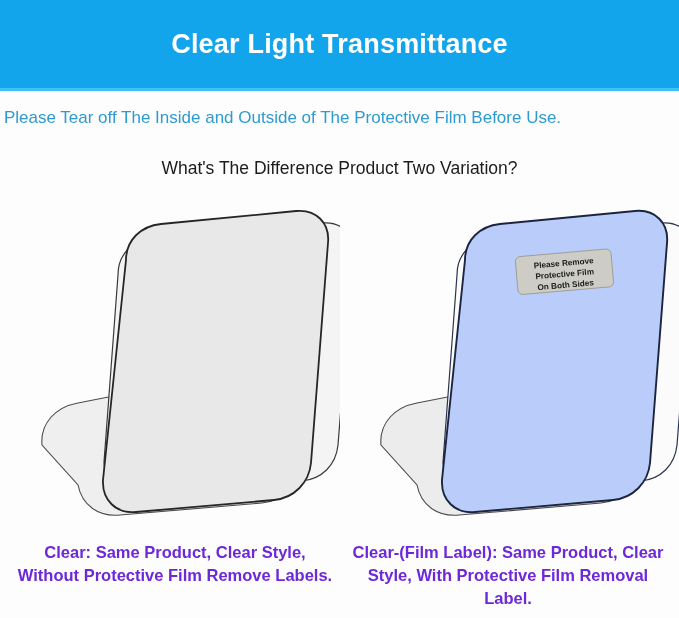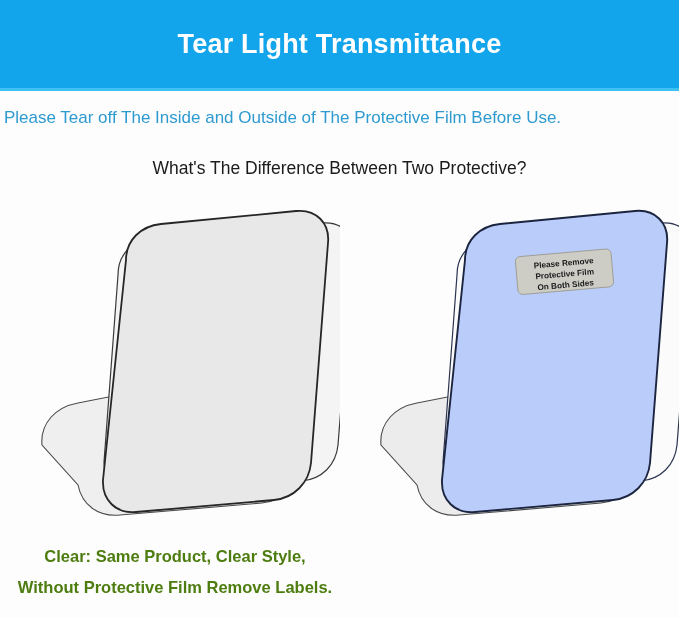--- a/index.html
+++ b/index.html
@@ -100,48 +100,48 @@
   .captions {
     position: absolute;
     left: 0;
     top: 541px;
     width: 679px;
     height: 77px;
   }
   .caption {
     position: absolute;
     top: 0;
-    color: #4d7c0f;
+    color: #6d28d9;
     font-size: 16.5px;
     font-weight: bold;
-    line-height: 31px;
+    line-height: 23px;
     text-align: center;
   }
   .caption-left {
     left: 16px;
     width: 318px;
   }
   .caption-right {
     left: 345px;
     width: 326px;
   }
 </style>
 </head>
 <body>
 
 <div id="page">
 
   <div class="header-band">
-    <div class="header-title">Tear Light Transmittance</div>
+    <div class="header-title">Clear Light Transmittance</div>
   </div>
   <div class="header-underline"></div>
 
   <div class="subtitle">Please Tear off The Inside and Outside of The Protective Film Before Use.</div>
 
-  <div class="question">What's The Difference Between Two Protective?</div>
+  <div class="question">What's The Difference Product Two Variation?</div>
 
   <div class="figures">
 
     <div class="figure figure-left">
       <svg viewBox="0 0 340 330" xmlns="http://www.w3.org/2000/svg">
         <g>
 
           <path d="M 42 250
                    C 40 228, 56 212, 78 208
                    L 205 183
@@ -219,15 +219,16 @@
           <text x="48" y="13" text-anchor="middle" font-family="Liberation Sans, sans-serif" font-size="8.2" font-weight="bold" fill="#1a1a1a">Please Remove</text>
           <text x="48" y="24" text-anchor="middle" font-family="Liberation Sans, sans-serif" font-size="8.2" font-weight="bold" fill="#1a1a1a">Protective Film</text>
           <text x="48" y="35" text-anchor="middle" font-family="Liberation Sans, sans-serif" font-size="8.2" font-weight="bold" fill="#1a1a1a">On  Both Sides</text>
         </g>
       </svg>
     </div>
   </div>
 
   <div class="captions">
     <div class="caption caption-left">Clear: Same Product, Clear Style, Without Protective Film Remove Labels.</div>
+    <div class="caption caption-right">Clear-(Film Label): Same Product, Clear Style, With Protective Film Removal Label.</div>
   </div>
 
 </div>
 
 </body></html>

